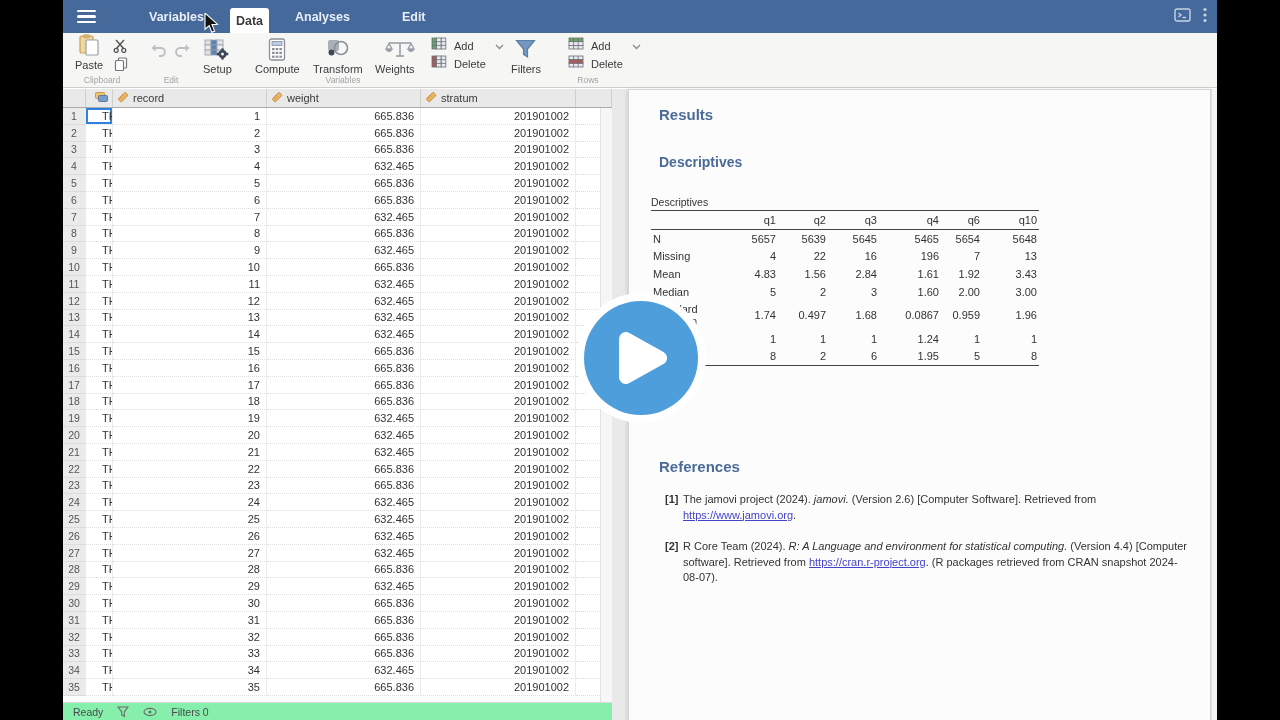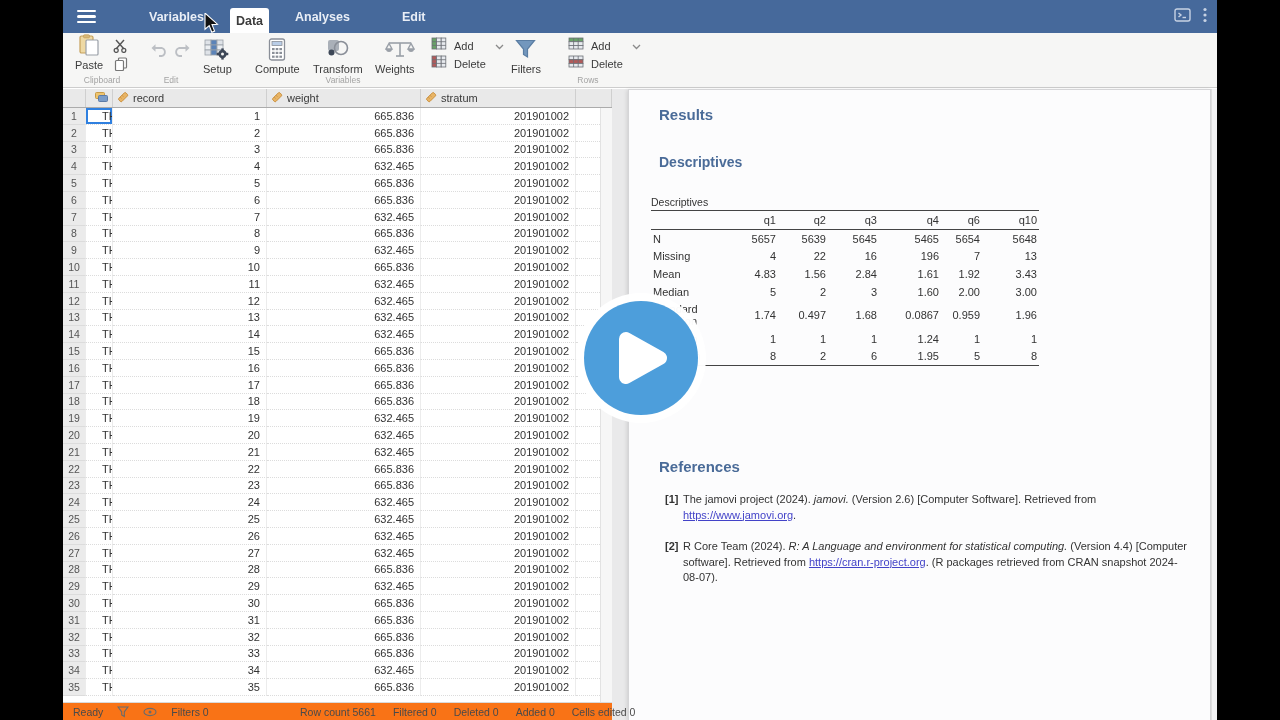--- a/index.html
+++ b/index.html
@@ -61,21 +61,21 @@
   .dtable tr.last td { border-bottom:1px solid #444; }
   .col-q1{width:45px}.col-q2{width:50px}.col-q3{width:51px}.col-q4{width:62px}.col-q6{width:41px}.col-q10{width:57px}
   .h-references { position:absolute; left:30px; top:368px; font-size:15px; font-weight:bold; color:#4a6b98; }
   .refs { position:absolute; left:36px; top:402px; width:528px; font-size:11px; color:#333; line-height:15.5px; }
   .ref { display:flex; margin-bottom:16px; }
   .ref .marker { font-weight:bold; width:18px; flex:none; }
   .ref .rtext { margin-left:0; }
   .ref a { color:#4343c8; text-decoration:underline; }
 
   
-  .statusbar { position:absolute; left:0; bottom:0; width:549px; height:18px; background:#f97316;
+  .statusbar { position:absolute; left:0; bottom:0; width:549px; height:18px; background:#86efac;
                border-top:1px solid #d9d9d9; display:flex; align-items:center; font-size:10.5px; color:#4a4a4a; }
   .statusbar .ready { margin-left:10px; }
   .sb-ico { margin-left:14px; display:flex; align-items:center; }
   .sb-filters { margin-left:14px; }
   .sb-right { position:absolute; left:237px; display:flex; gap:17px; white-space:nowrap; }
 
   
   .play-wrap { position:absolute; left:576px; top:293px; width:130px; height:130px; z-index:50; }
   .play-ring { position:absolute; inset:0; border-radius:50%; background:rgba(255,255,255,.97); }
   .play-circle { position:absolute; left:8px; top:8px; width:114px; height:114px; border-radius:50%; background:#4d9edb;
@@ -761,27 +761,20 @@
           <path d="M1 1 H11 L7.3 5.8 V10.5 L4.7 9 V5.8 Z" fill="none" stroke="#6b6b6b" stroke-width="1.1"></path>
         </svg>
     </span>
     <span class="sb-ico">
       <svg width="14" height="10" viewBox="0 0 14 10">
           <ellipse cx="7" cy="5" rx="6" ry="3.6" fill="none" stroke="#6b6b6b" stroke-width="1.1"></ellipse>
           <circle cx="7" cy="5" r="1.5" fill="#6b6b6b"></circle>
         </svg>
     </span>
     <span class="sb-filters">Filters 0</span>
-    <span class="sb-right">
-      <span>Row count 5661</span>
-      <span>Filtered 0</span>
-      <span>Deleted 0</span>
-      <span>Added 0</span>
-      <span>Cells edited 0</span>
-    </span>
   </div>
 </div>
 
 <div class="play-wrap">
   <div class="play-ring"></div>
   <div class="play-circle">
     <svg width="54" height="58" viewBox="0 0 54 58">
       <polygon points="12,10 46,29 12,48" fill="#fff" stroke="#fff" stroke-width="14" stroke-linejoin="round"></polygon>
     </svg>
   </div>

